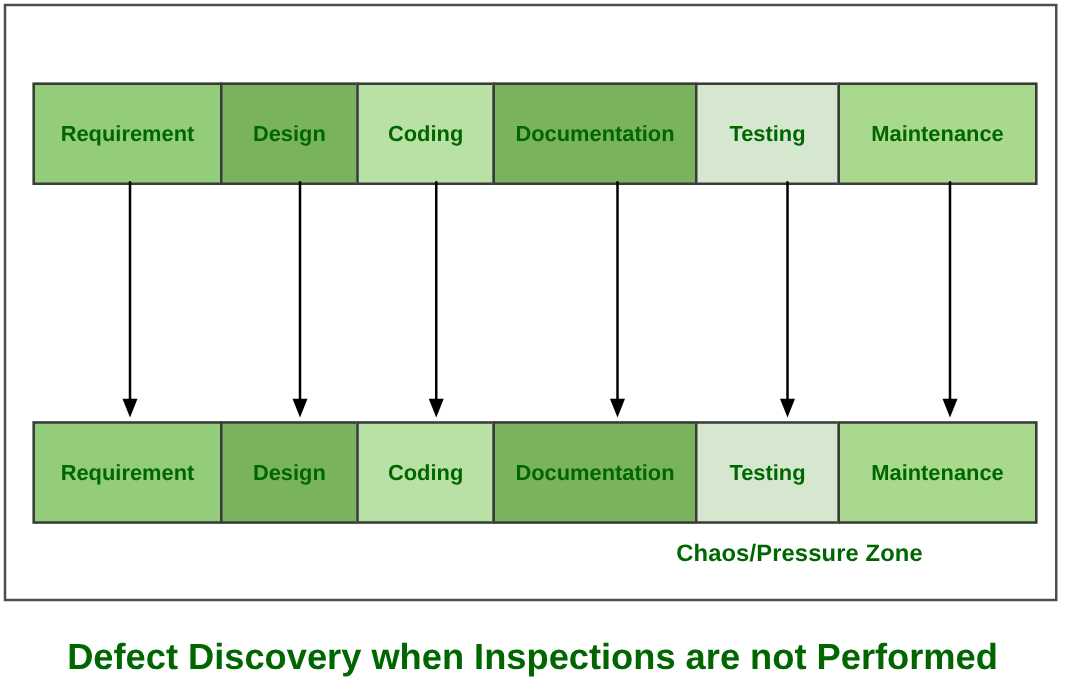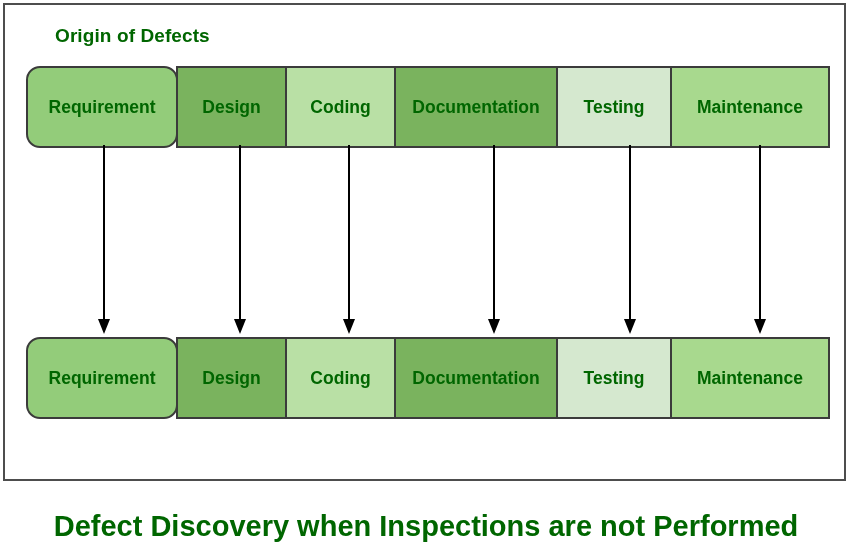--- a/index.html
+++ b/index.html
@@ -69,21 +69,21 @@
     align-items: center;
     justify-content: center;
     color: #006600;
     font-weight: bold;
     font-size: 17.5px;
     white-space: nowrap;
   }
   .cell:first-child { margin-left: 0; }
 
   
-  .w-requirement   { width: 152px; border-radius: 14px; }
+  .w-requirement   { width: 152px; }
   .w-design        { width: 111px; }
   .w-coding        { width: 111px; }
   .w-documentation { width: 164px; }
   .w-testing       { width: 116px; }
   .w-maintenance   { width: 160px; }
 
   
   .arrow {
     position: absolute;
     top: 143px;
@@ -123,21 +123,20 @@
     white-space: nowrap;
   }
 </style>
 </head>
 <body>
 
 <div id="canvas">
 
   <div class="frame">
 
-    <div class="caption caption-origin">Origin of Defects</div>
 
     <div class="row row-top">
       <div class="cell w-requirement" style="background: rgb(147, 204, 122);">
         <span>Requirement</span>
       </div>
       <div class="cell w-design" style="background: rgb(122, 179, 94);">
         <span>Design</span>
       </div>
       <div class="cell w-coding" style="background: rgb(185, 224, 165);">
         <span>Coding</span>
@@ -192,17 +191,18 @@
         <span>Documentation</span>
       </div>
       <div class="cell w-testing" style="background: rgb(213, 232, 207);">
         <span>Testing</span>
       </div>
       <div class="cell w-maintenance" style="background: rgb(168, 217, 142);">
         <span>Maintenance</span>
       </div>
     </div>
 
+    <div class="caption caption-chaos">Chaos/Pressure Zone</div>
   </div>
 
   <div class="title">Defect Discovery when Inspections are not Performed</div>
 
 </div>
 
 </body></html>

